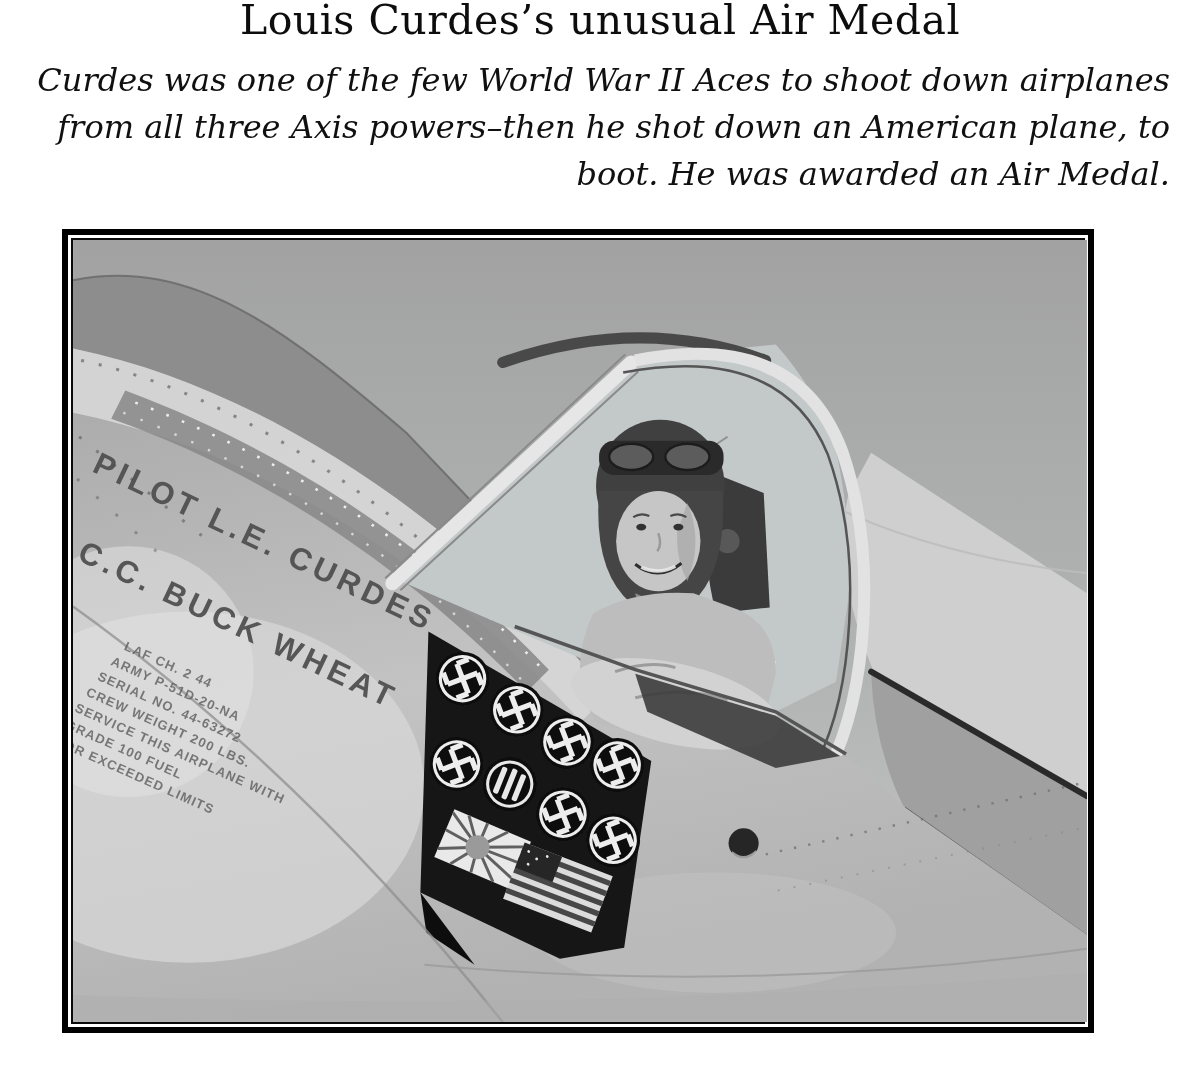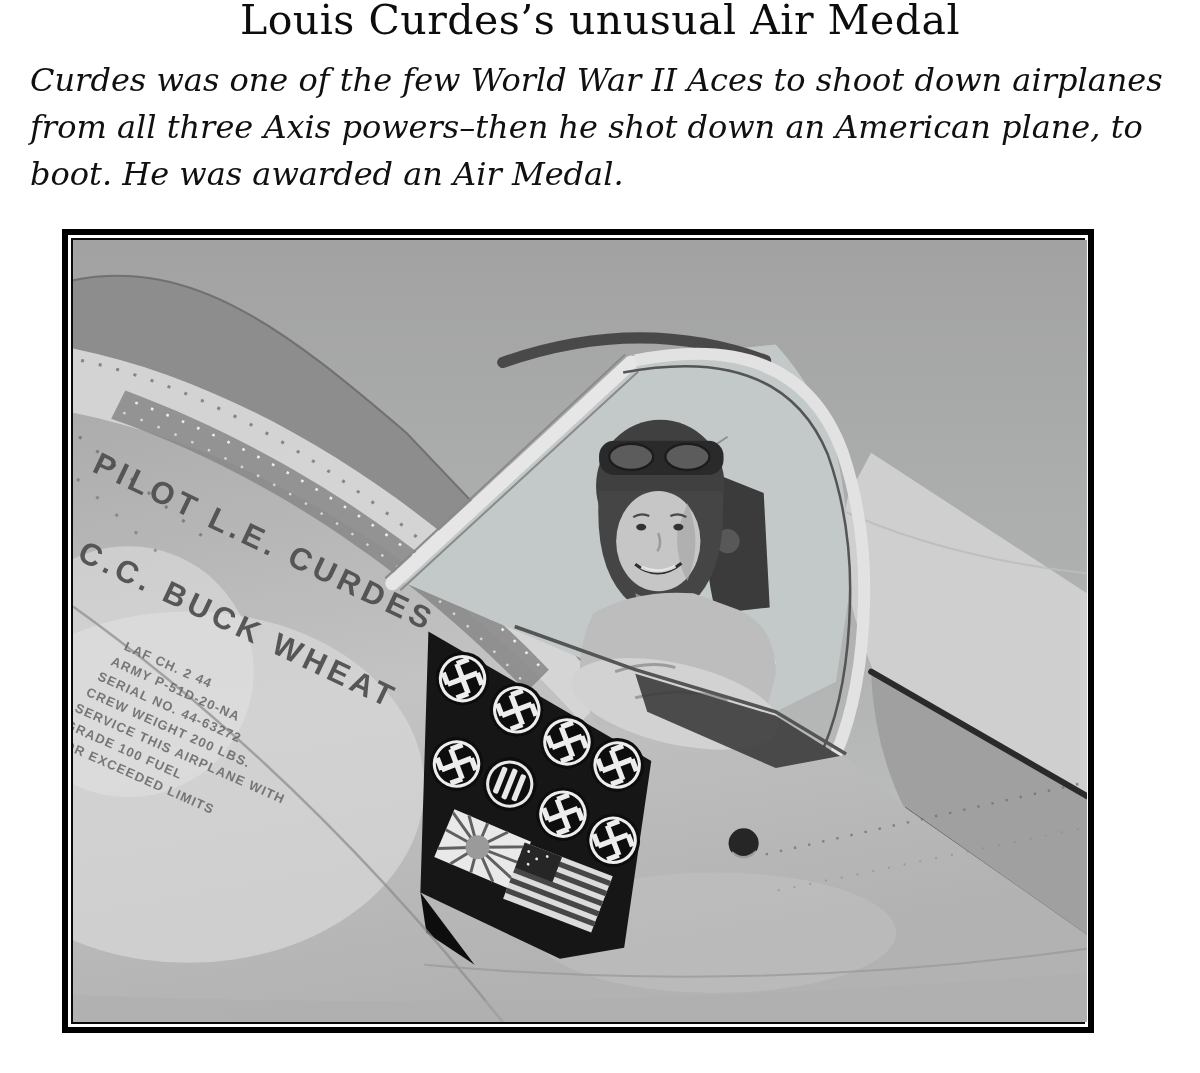--- a/index.html
+++ b/index.html
@@ -9,21 +9,21 @@
   }
   .page{ width:1200px; }
   .title{
     margin:-4px 0 0 0; padding:0;
     font-size:41px; font-weight:normal; text-align:center;
     letter-spacing:.5px; color:#0d0d0d;
   }
   .subtitle{
     width:1140px; margin:13px auto 0 auto;
     font-style:italic; font-size:32px; line-height:47px;
-    text-align:left; color:#101010;
+    text-align:right; color:#101010;
   }
   figure.frame{
     margin:31px 0 0 62px; padding:3px;
     width:1014px; border:6px solid #000; background:#fff;
   }
   .frame-inner{ border:2px solid #0a0a0a; font-size:0; }
   svg{ display:block; }
   .stencil-big{
     font-family:"Liberation Sans", sans-serif; font-weight:700;
     font-size:31px; letter-spacing:4.5px; fill:#4d4d4d; opacity:.92;

